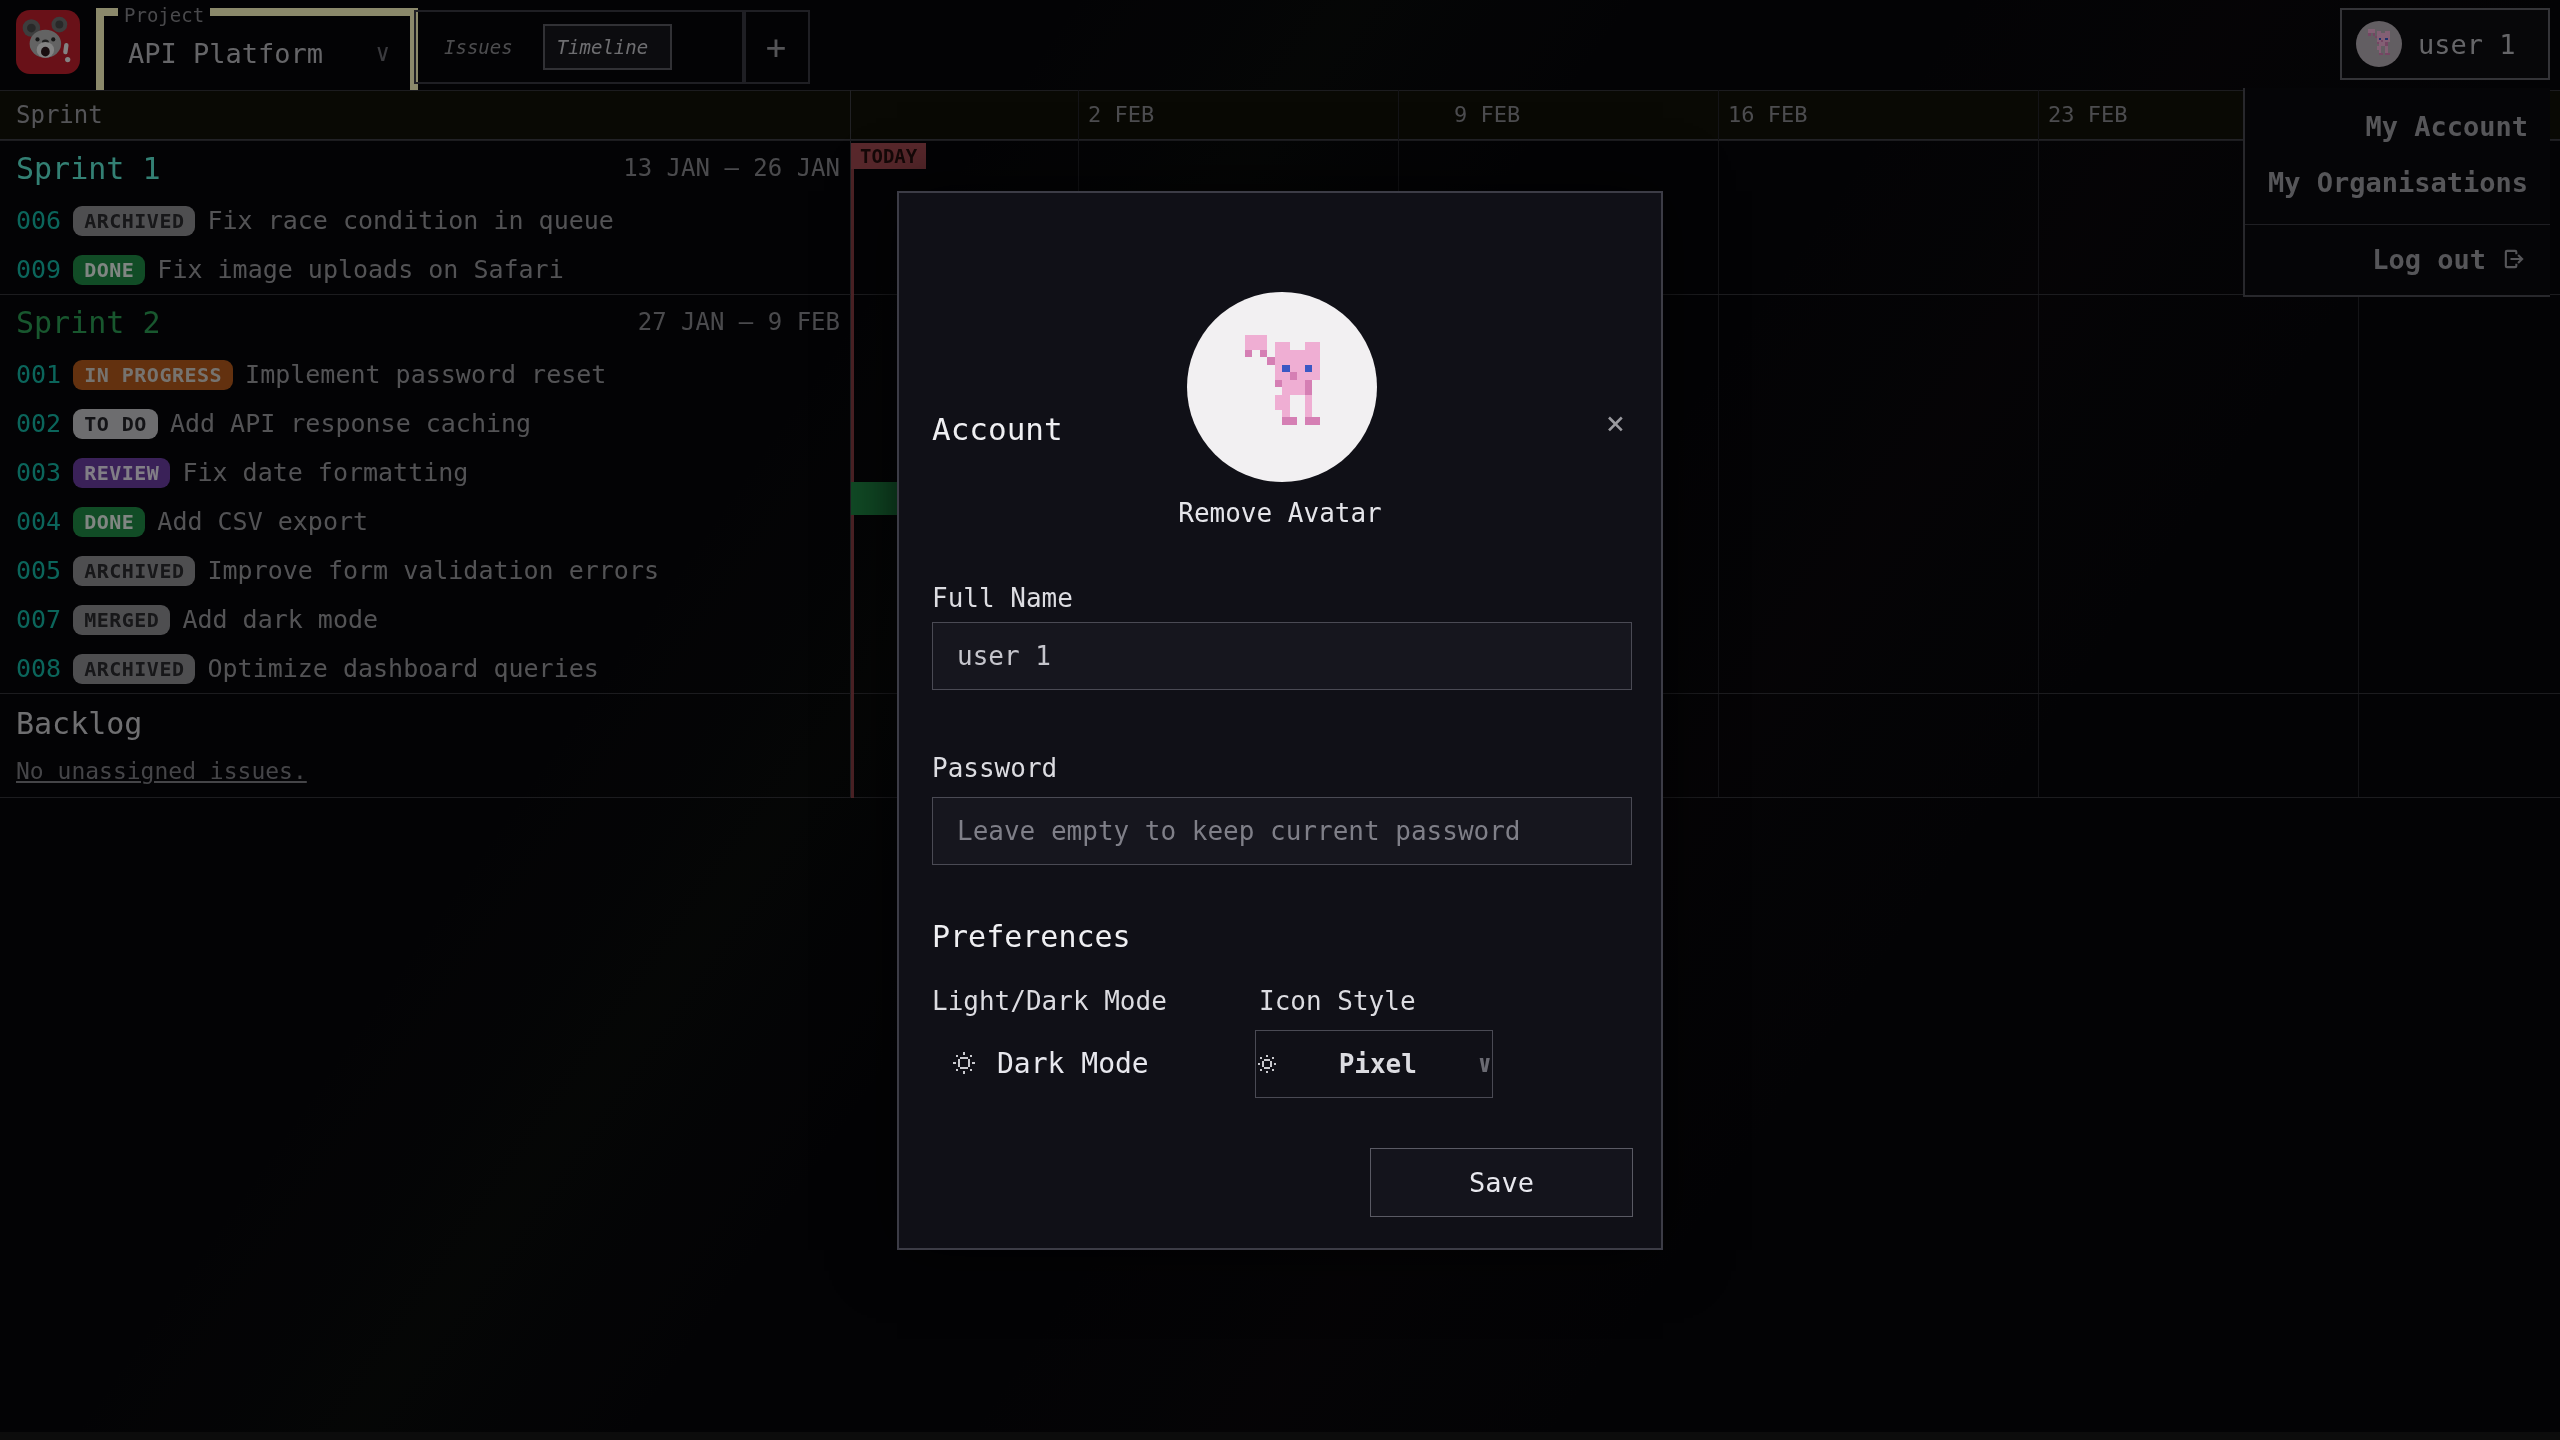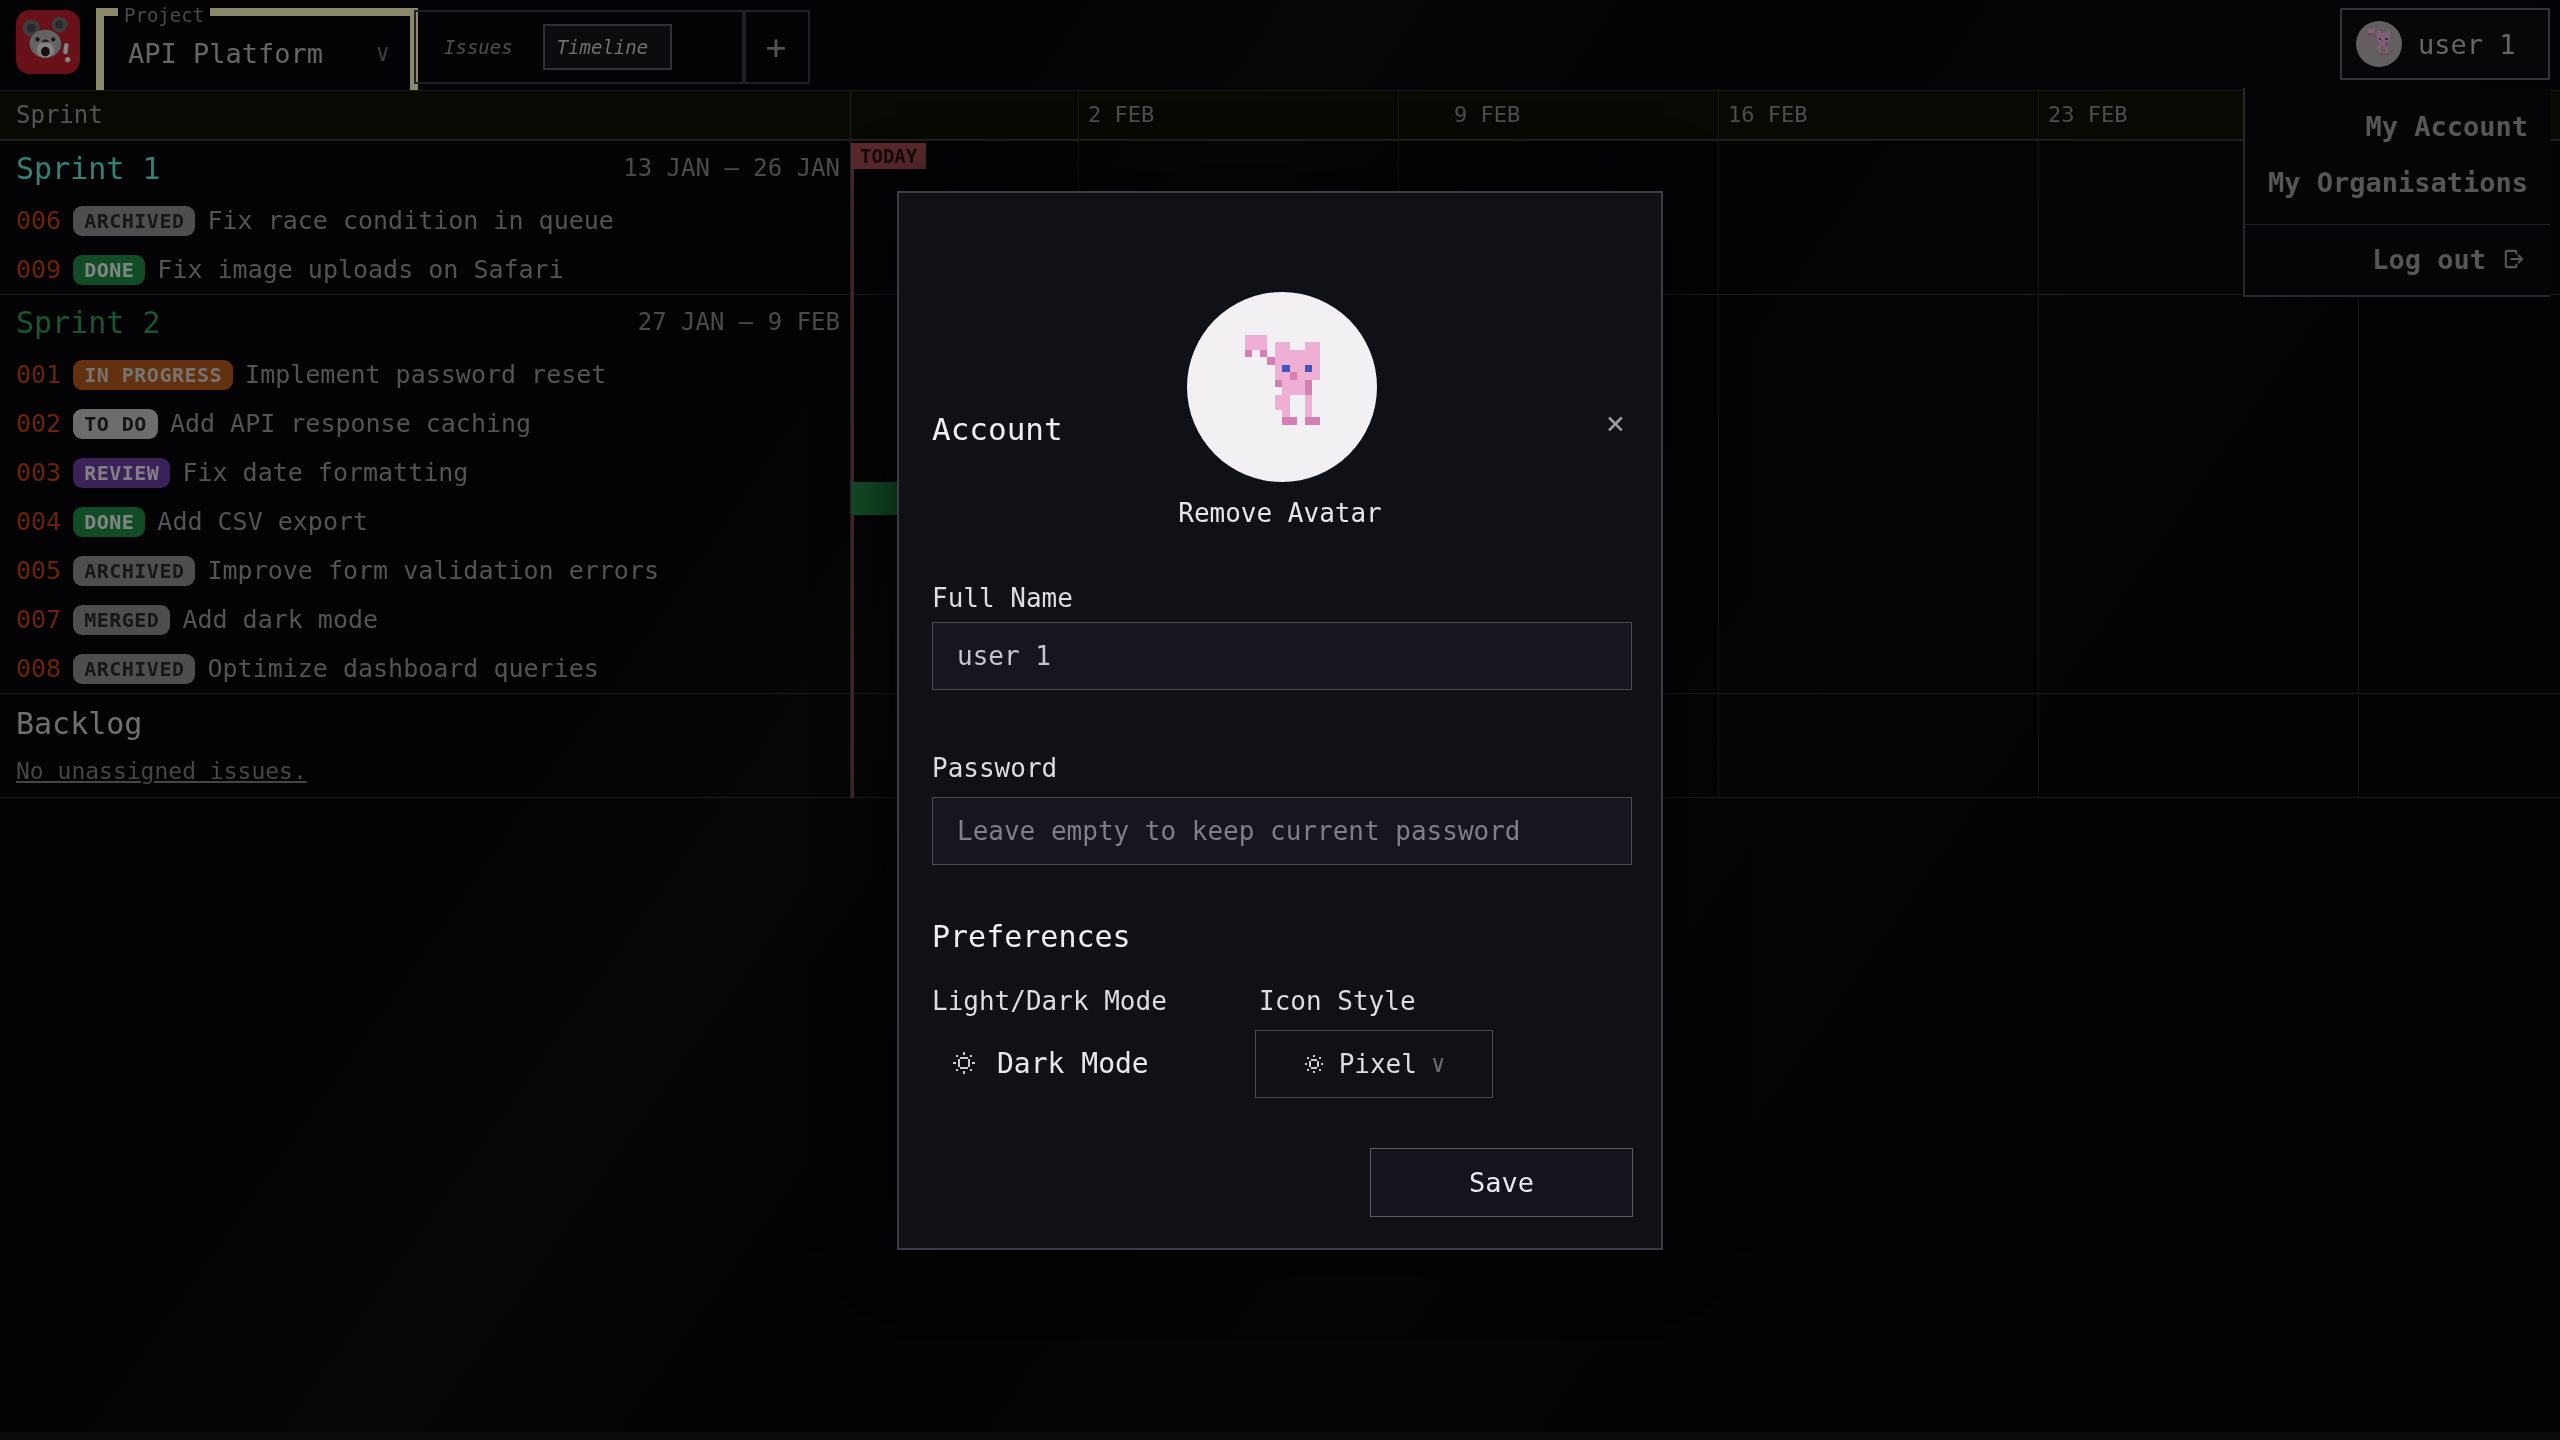--- a/index.html
+++ b/index.html
@@ -53,21 +53,21 @@
   .vline{position:absolute;top:90px;width:1px;background:#26262b;height:708px;}
   .vline.panel-edge{background:#3c3c42;}
   .hline{position:absolute;left:0;width:2560px;height:0;border-top:1px solid #33333a;}
   .sprint-header{position:absolute;left:0;width:850px;height:56px;display:flex;
                  align-items:center;justify-content:space-between;
                  padding:0 10px 0 16px;box-sizing:border-box;}
   .sprint-name{font-size:30px;}
   .sprint-range{font-size:24px;color:#88888d;}
   .issue-row{position:absolute;left:0;width:850px;height:49px;display:flex;
              align-items:center;gap:12px;padding-left:16px;box-sizing:border-box;}
-  .issue-id{font-size:25px;color:#c2410c;}
+  .issue-id{font-size:25px;color:#14b8a6;}
   .badge{font-size:20px;font-weight:bold;padding:3px 11px;border-radius:9px;
          letter-spacing:0.5px;}
   .issue-title{font-size:25px;color:#97979c;}
   .backlog-title{left:16px;top:706px;font-size:30px;color:#cacace;}
   .backlog-empty{left:16px;top:758px;font-size:23px;color:#7e7e84;text-decoration:underline;}
   .today-label{position:absolute;left:851px;top:143px;height:26px;line-height:26px;
                padding:0 9px;font-size:19px;font-weight:bold;color:#27100f;}
   .today-line{position:absolute;left:851px;top:143px;width:3px;height:655px;opacity:0.85;}
   .gantt-bar{position:absolute;left:851px;top:482px;width:46px;height:33px;}
 
@@ -84,22 +84,22 @@
   .remove-avatar{left:0;top:305px;width:100%;text-align:center;font-size:26px;color:#e5e5ea;}
   .form-label{font-size:26px;color:#dcdce1;}
   .m-input{position:absolute;left:33px;width:700px;height:68px;background:#16161e;
            border:1px solid #4a4a54;color:#c5c5cc;font-size:26px;padding:0 24px;
            box-sizing:border-box;font-family:"DejaVu Sans Mono","Liberation Mono",monospace;}
   .m-input::placeholder{color:#7f7f88;}
   .pref-heading{left:33px;top:726px;font-size:30px;color:#efeff2;}
   .theme-toggle{left:36px;top:845px;height:50px;display:flex;align-items:center;gap:20px;
                 font-size:28px;color:#e8e8ee;padding:0 16px;}
   .icon-select{left:356px;top:837px;width:238px;height:68px;border:1px solid #4a4a54;
-               display:flex;align-items:center;justify-content:center;gap:14px;
-               font-size:26px;color:#dcdce1;box-sizing:border-box;}
+               display:flex;align-items:center;justify-content:space-between;gap:14px;
+               font-size:26px;color:#dcdce1;box-sizing:border-box;font-weight:bold;}
   .save-btn{left:471px;top:955px;width:263px;height:69px;border:1px solid #5a5a64;
             background:#14141c;display:flex;align-items:center;justify-content:center;
             font-size:27px;color:#e8e8ee;box-sizing:border-box;}
   .sun{color:#c9c9ce;display:inline-flex;}
   .bottom-strip{left:0;top:1432px;width:2560px;height:8px;background:#161616;}
 </style>
 </head>
 <body>
 
 <div class="stage">

